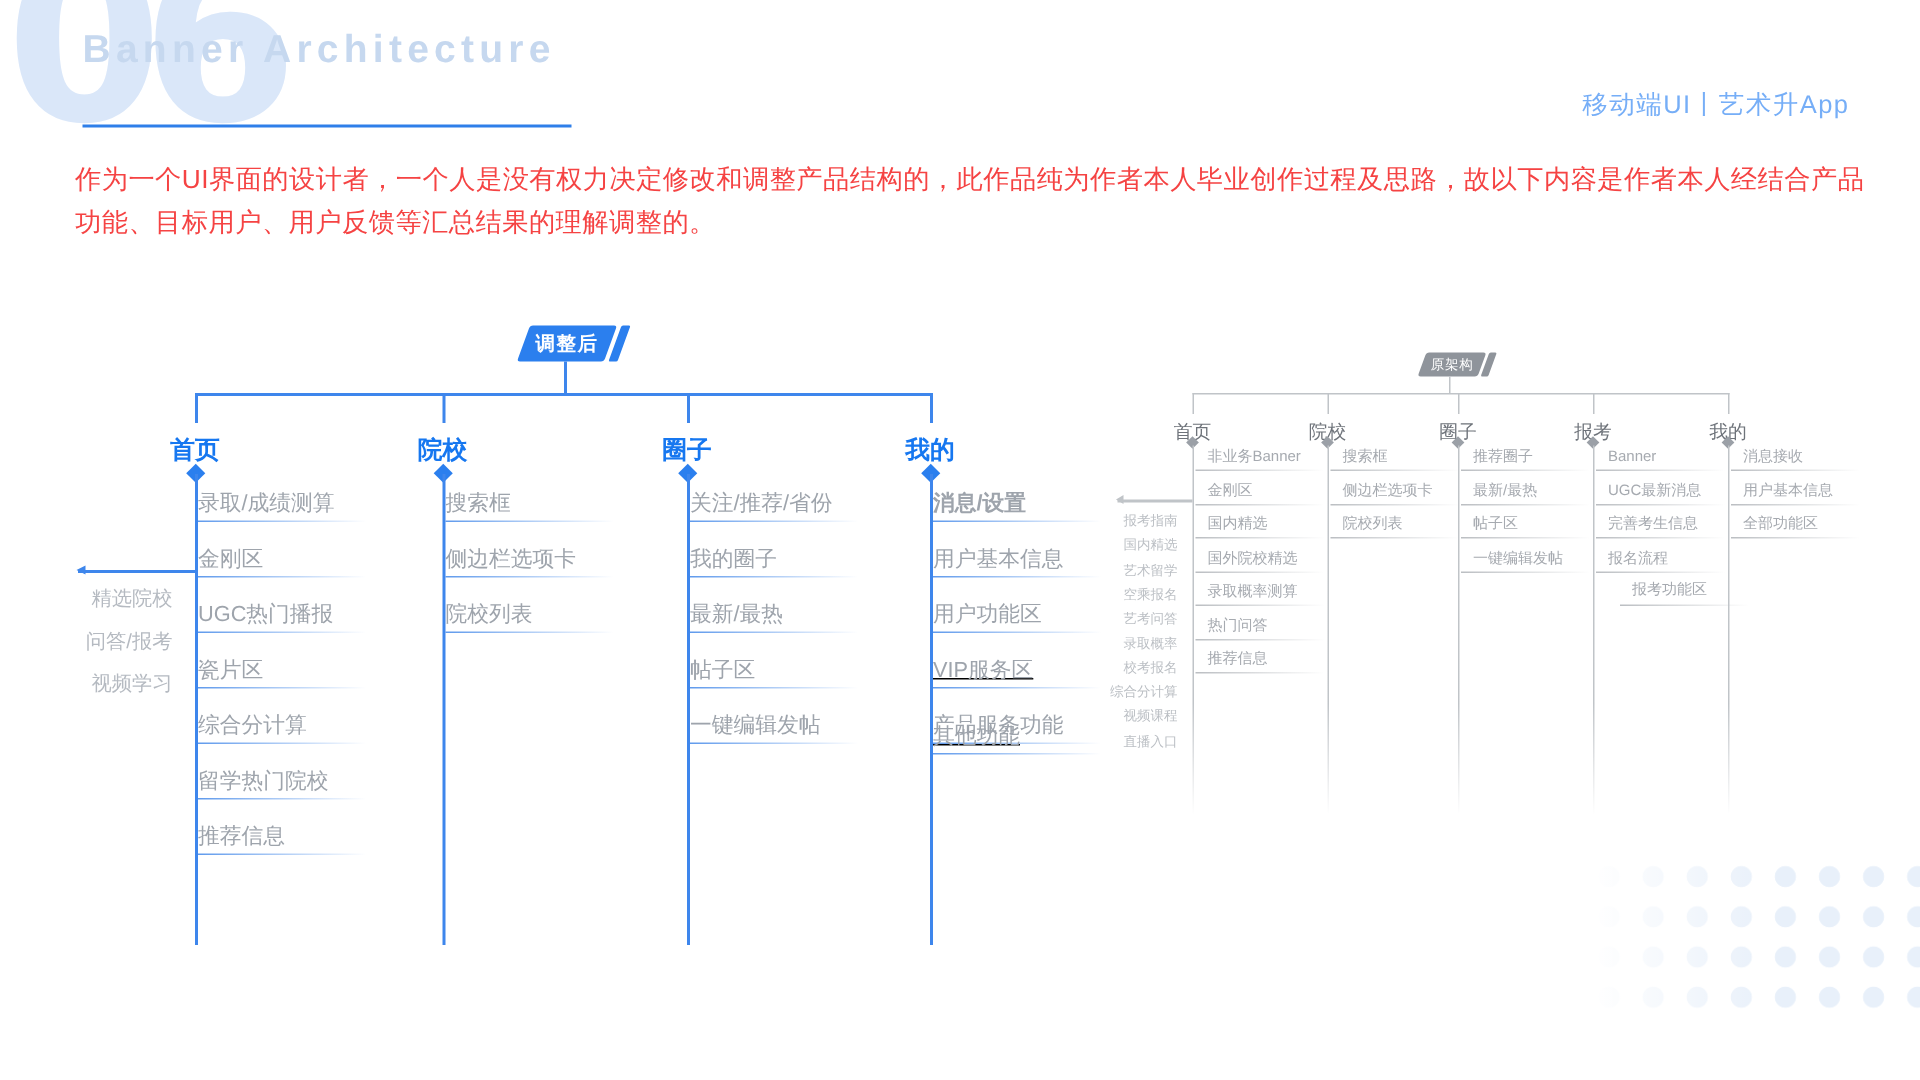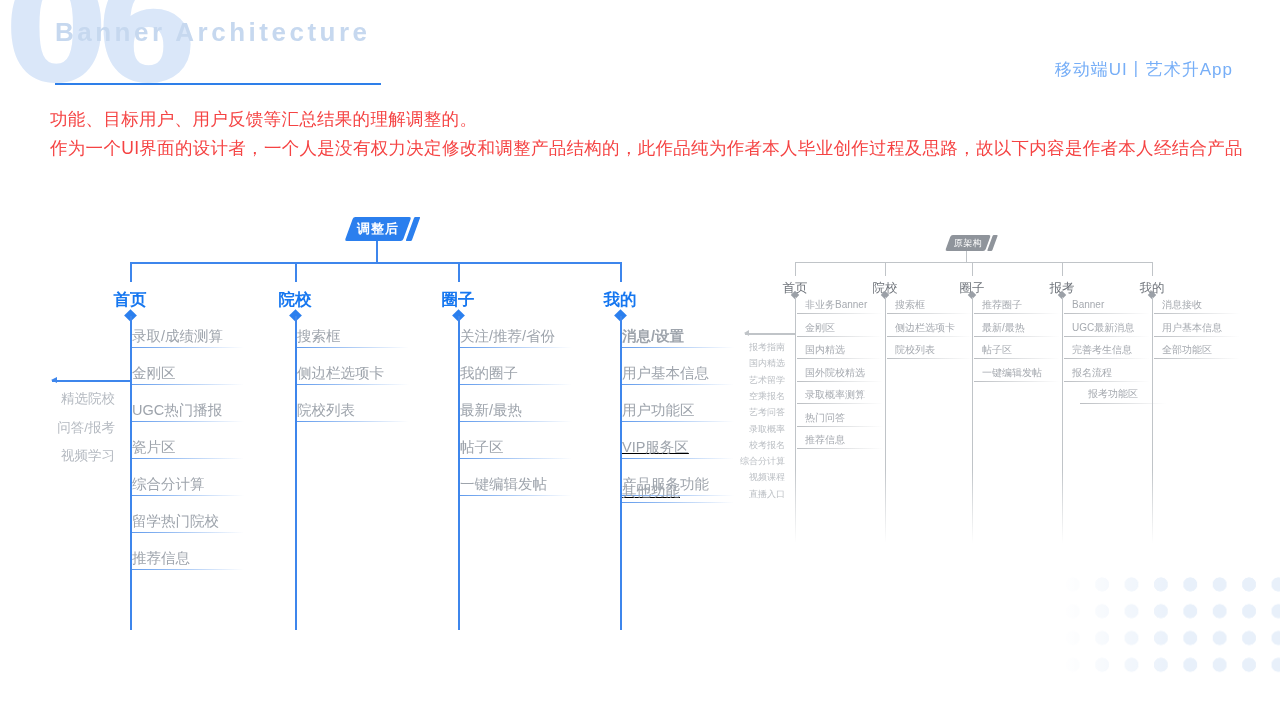--- a/index.html
+++ b/index.html
@@ -78,22 +78,22 @@
 </head>
 <body>
 
 <div class="slide">
   <div class="watermark">06</div>
   <div class="en-subtitle">Banner Architecture</div>
   <div class="title-underline"></div>
   <div class="header-right">移动端UI丨艺术升App</div>
 
   <div class="desc">
+    <div>作为一个UI界面的设计者，一个人是没有权力决定修改和调整产品结构的，此作品纯为作者本人毕业创作过程及思路，故以下内容是作者本人经结合产品</div>
     <div>功能、目标用户、用户反馈等汇总结果的理解调整的。</div>
-    <div>作为一个UI界面的设计者，一个人是没有权力决定修改和调整产品结构的，此作品纯为作者本人毕业创作过程及思路，故以下内容是作者本人经结合产品</div>
   </div>
 
   <div id="trees">
       <div class="tree left">
         <div class="flag" style="left: 349px; top: 217px; width: 58px; height: 24px;">
           <span class="flag-txt">调整后</span>
         </div>
         <div class="flag-tail" style="left: 410px; top: 217px; width: 6px; height: 24px;"></div>
         <div class="vline" style="left: 376px; top: 241px; height: 21px;"></div>
         <div class="hline" style="left: 130px; top: 262px; width: 491px;"></div>

